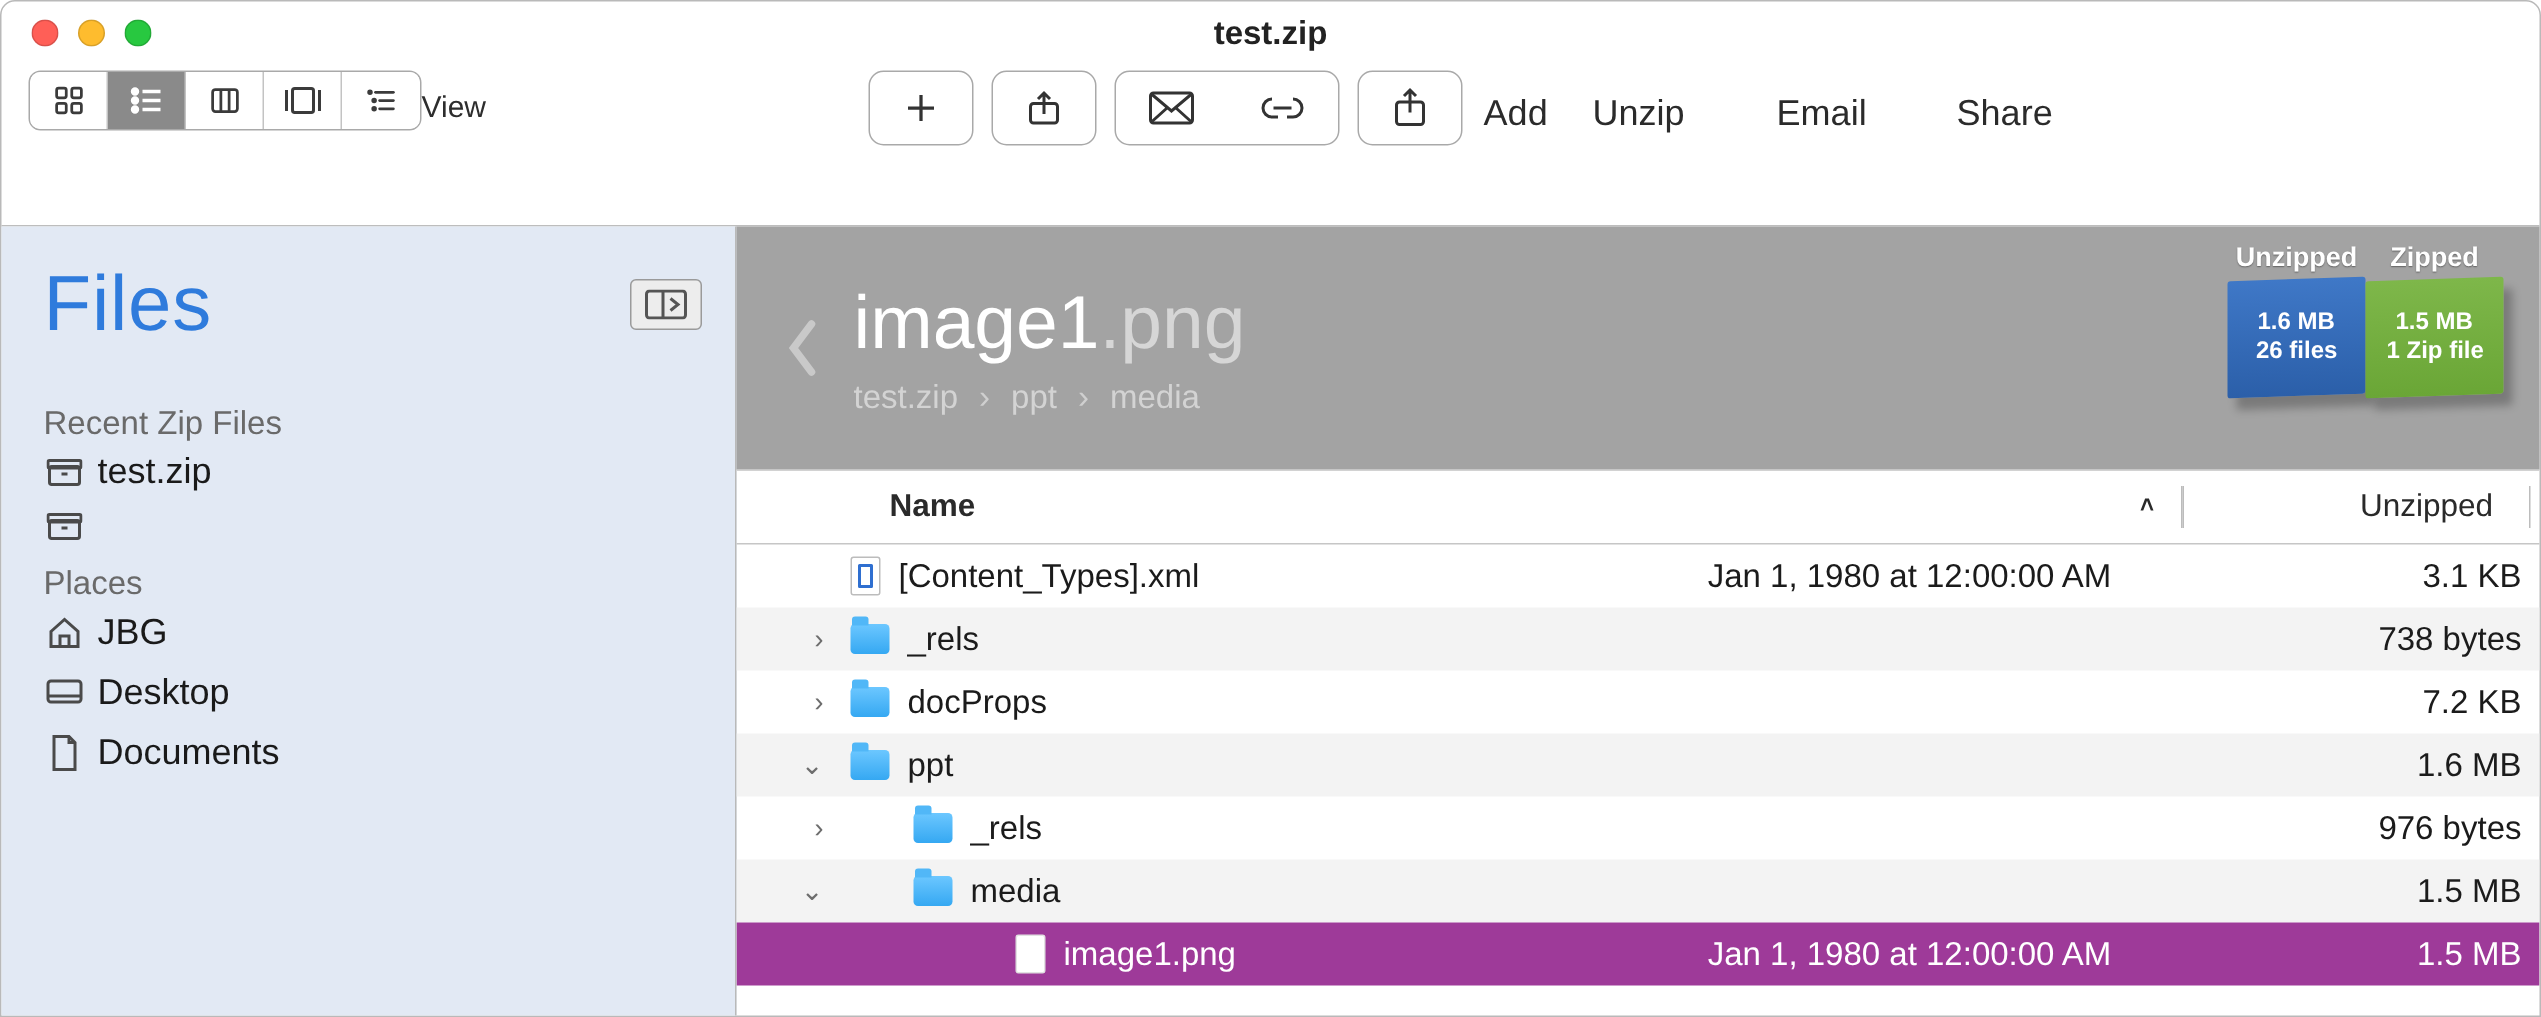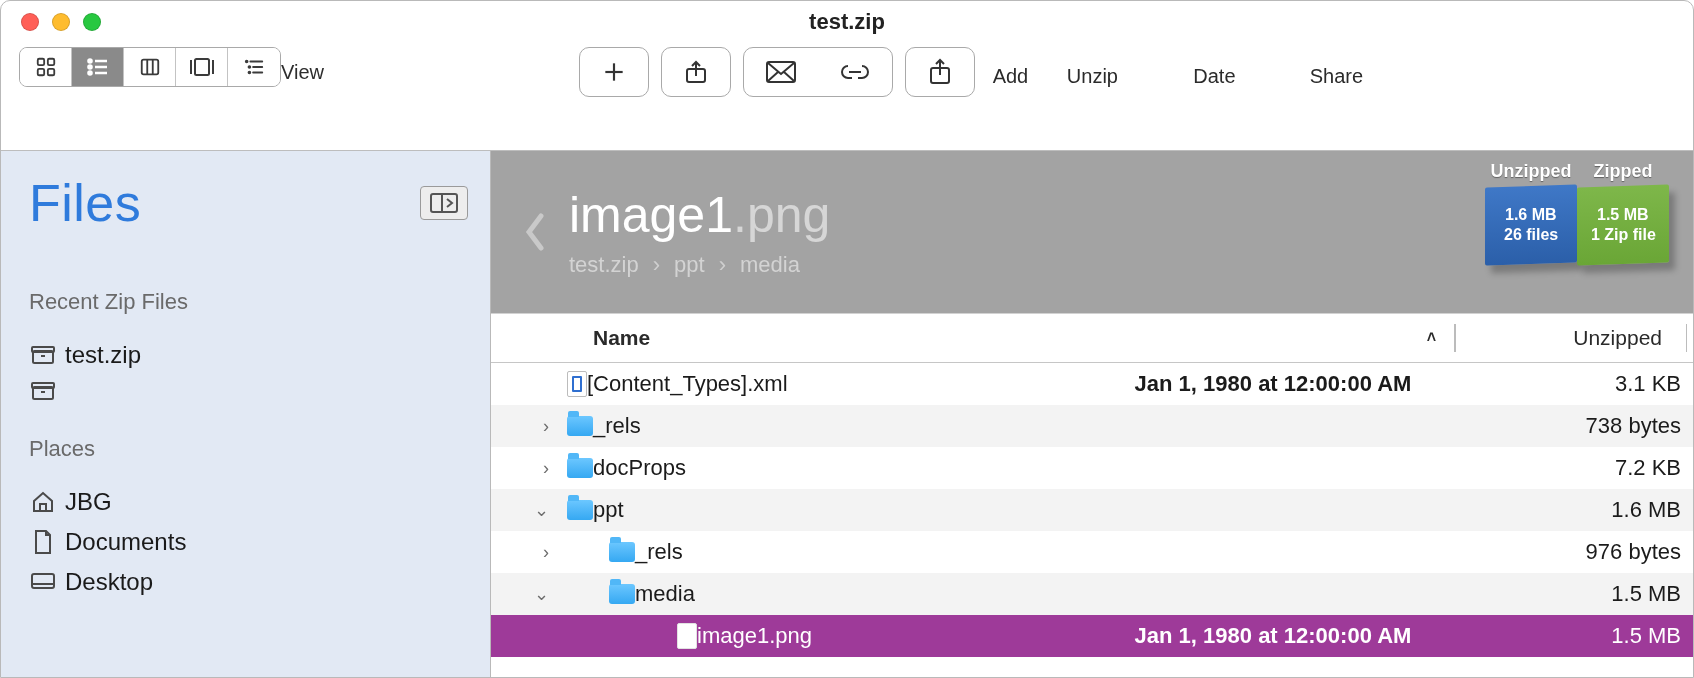--- a/index.html
+++ b/index.html
@@ -19,28 +19,28 @@
   .tool-group { display:flex; flex-direction:row; align-items:center; }
   .seg { display:flex; border:1px solid #a9a9a9; border-radius:8px; overflow:hidden; height:40px; }
   .segbtn { width:52px; display:flex; align-items:center; justify-content:center; border-right:1px solid #c3c3c3; color:#3b3b3b; font-size:20px; background:#fff; }
   .segbtn:last-child { border-right:none; }
   .segbtn.active { background:#8a8a8a; color:#fff; }
   .tool-label { font-size:20px; color:#2d2d2d; margin-top:10px; }
   .spacer { flex:1; }
   .btnrow { display:flex; gap:12px; }
   .iconbtn { width:70px; height:50px; border:1px solid #a9a9a9; border-radius:10px; display:flex; align-items:center; justify-content:center; font-size:28px; color:#333; background:#fff;}
   .tlabels { display:flex; gap:12px; margin-top:8px; }
-  .tlabels span { width:70px; text-align:center; font-size:20px; color:#2b2b2b; }
+  .tlabels span { width:70px; text-align:center; font-size:24px; color:#2b2b2b; }
   .pairbtn { width:150px; height:50px; border:1px solid #a9a9a9; border-radius:10px; display:flex; align-items:center; justify-content:space-around; font-size:28px; color:#333; background:#fff;}
 
   
   .body { flex:1; display:flex; min-height:0; }
 
   
-  .sidebar { width:490px; background:#e2e9f4; border-right:1px solid #b9b9b9; padding: 22px 22px 0 28px; display:flex; flex-direction:column; gap:20px; overflow:hidden; }
+  .sidebar { width:490px; background:#e2e9f4; border-right:1px solid #b9b9b9; padding: 22px 22px 0 28px; display:flex; flex-direction:column; gap:0; overflow:hidden; }
   .side-head { display:flex; align-items:center; justify-content:space-between; }
   .side-title { font-size:52px; font-weight:300; color:#2f7bdc; letter-spacing:0.5px; }
   .collapse-btn { width:48px; height:34px; border:1px solid #9a9a9a; border-radius:4px; display:flex; align-items:center; justify-content:center; color:#555; font-size:20px; background:#ededed;}
   .section-label { margin-top:36px; font-size:22px; color:#6a6a6a; font-weight:500; }
   .side-item { display:flex; align-items:center; gap:8px; font-size:24px; color:#1a1a1a; padding:6px 0; white-space:nowrap; overflow:hidden; text-overflow:ellipsis; cursor:default;}
   .side-icon { width:28px; display:inline-flex; justify-content:center; color:#4a4a4a; font-size:22px;}
 
   
   .main { flex:1; display:flex; flex-direction:column; min-width:0; }
 
@@ -68,22 +68,22 @@
   .vdiv { width:1px; height:28px; background:#bcbcbc; }
   .col-date { width:380px; padding-left:16px; font-weight:500;}
   .col-size { width:230px; text-align:right; padding-right:24px; font-weight:500;}
 
   
   .rows { flex:1; overflow:auto; }
   .row { height:42px; display:flex; align-items:center; font-size:22px; color:#1b1b1b; }
   .row.alt { background:#f3f3f3; }
   .row.sel { background:#9e3a99; color:#fff; }
   .row .cell-expand { width:62px; display:flex; justify-content:flex-end; padding-right:4px; color:#6d6d6d; font-size:18px;}
-  .row .cell-name { flex:1; display:flex; align-items:center; }
-  .row .cell-date { width:380px; text-align:center;font-weight:bold; }
+  .row .cell-name { flex:1; display:flex; align-items:center; gap:12px; }
+  .row .cell-date { width:380px; text-align:center; }
   .row .cell-size { width:230px; text-align:right; padding-right:12px; }
   .folder-ico { width:26px; height:20px; background:linear-gradient(#6cc7ff,#35a8f2); border-radius:3px; position:relative; }
   .folder-ico::before { content:""; position:absolute; top:-5px; left:1px; width:11px; height:6px; background:#51b7f7; border-radius:2px 2px 0 0;}
   .file-ico { width:20px; height:26px; background:#fff; border:1px solid #bcbcbc; border-radius:2px; position:relative;}
   .file-ico.xml::after{ content:""; position:absolute; inset:4px; border:2px solid #2f6fd0; border-radius:1px;}
   .file-ico.white { background:#fff; border-color:#e2e2e2;}
   .row.sel .folder-ico, .row.sel .file-ico { filter:none; }
   .indent1 { padding-left: 0px; }
   .indent2 { padding-left: 42px; }
   .indent3 { padding-left: 84px; }
@@ -186,21 +186,21 @@
         <div class="iconbtn">
           <svg width="26" height="30" viewBox="0 0 26 30" stroke="currentColor" stroke-width="2" fill="none">
               <rect x="4" y="11" width="18" height="15" rx="2"></rect>
               <path d="M13 18 V3 M9 7 l4 -4 l4 4"></path>
             </svg>
         </div>
       </div>
       <div class="tlabels">
         <span>Add</span>
         <span>Unzip</span>
-        <span style="width:150px">Date</span>
+        <span style="width:150px">Email</span>
         <span>Share</span>
       </div>
     </div>
 
     <div style="flex:1.4"></div>
   </div>
 
   <div class="body">
 
     <div class="sidebar">
@@ -244,35 +244,35 @@
             <span class="side-icon">
               <svg width="24" height="22" viewBox="0 0 24 22" fill="none" stroke="#4a4a4a" stroke-width="2">
                 <path d="M3 10 L12 2 L21 10 V20 H3 Z"></path>
                 <rect x="9" y="13" width="6" height="7"></rect>
               </svg>
             </span>
             <span>JBG</span>
           </div>
           <div class="side-item">
             <span class="side-icon">
+              <svg width="26" height="20" viewBox="0 0 26 20" fill="none" stroke="#4a4a4a" stroke-width="2">
+                <rect x="2" y="2" width="22" height="14" rx="2"></rect>
+                <line x1="2" y1="12" x2="24" y2="12"></line>
+              </svg>
+            </span>
+            <span>Desktop</span>
+          </div>
+          <div class="side-item">
+            <span class="side-icon">
               <svg width="22" height="26" viewBox="0 0 22 26" fill="none" stroke="#4a4a4a" stroke-width="2">
                 <path d="M4 2 h10 l4 4 v18 h-14 z"></path>
                 <path d="M14 2 v4 h4"></path>
               </svg>
             </span>
             <span>Documents</span>
-          </div>
-          <div class="side-item">
-            <span class="side-icon">
-              <svg width="26" height="20" viewBox="0 0 26 20" fill="none" stroke="#4a4a4a" stroke-width="2">
-                <rect x="2" y="2" width="22" height="14" rx="2"></rect>
-                <line x1="2" y1="12" x2="24" y2="12"></line>
-              </svg>
-            </span>
-            <span>Desktop</span>
           </div>
         </div>
     </div>
 
     <div class="main">
 
       <div class="header-banner">
         <div class="back-chv">
           <svg width="28" height="44" viewBox="0 0 28 44" stroke="#c9c9c9" stroke-width="5" fill="none" stroke-linecap="round">
               <path d="M20 6 L8 22 L20 38"></path>

